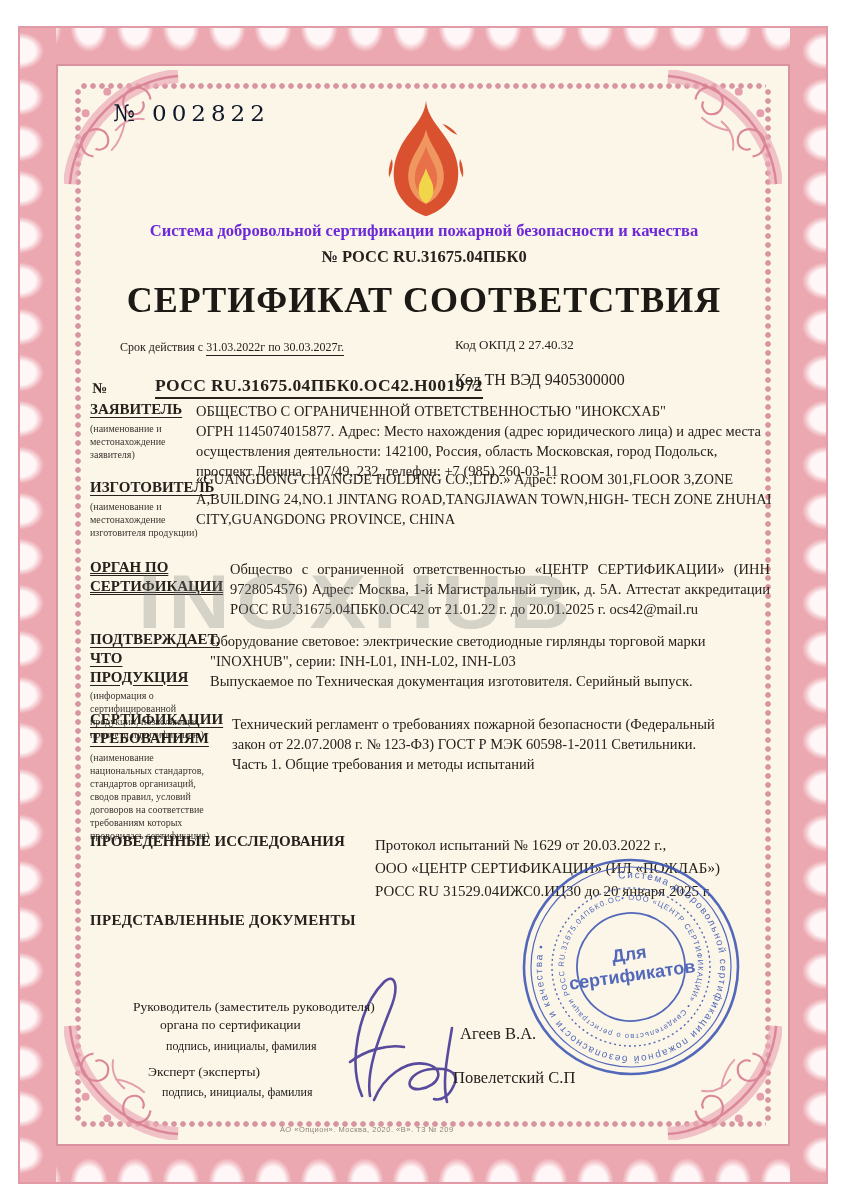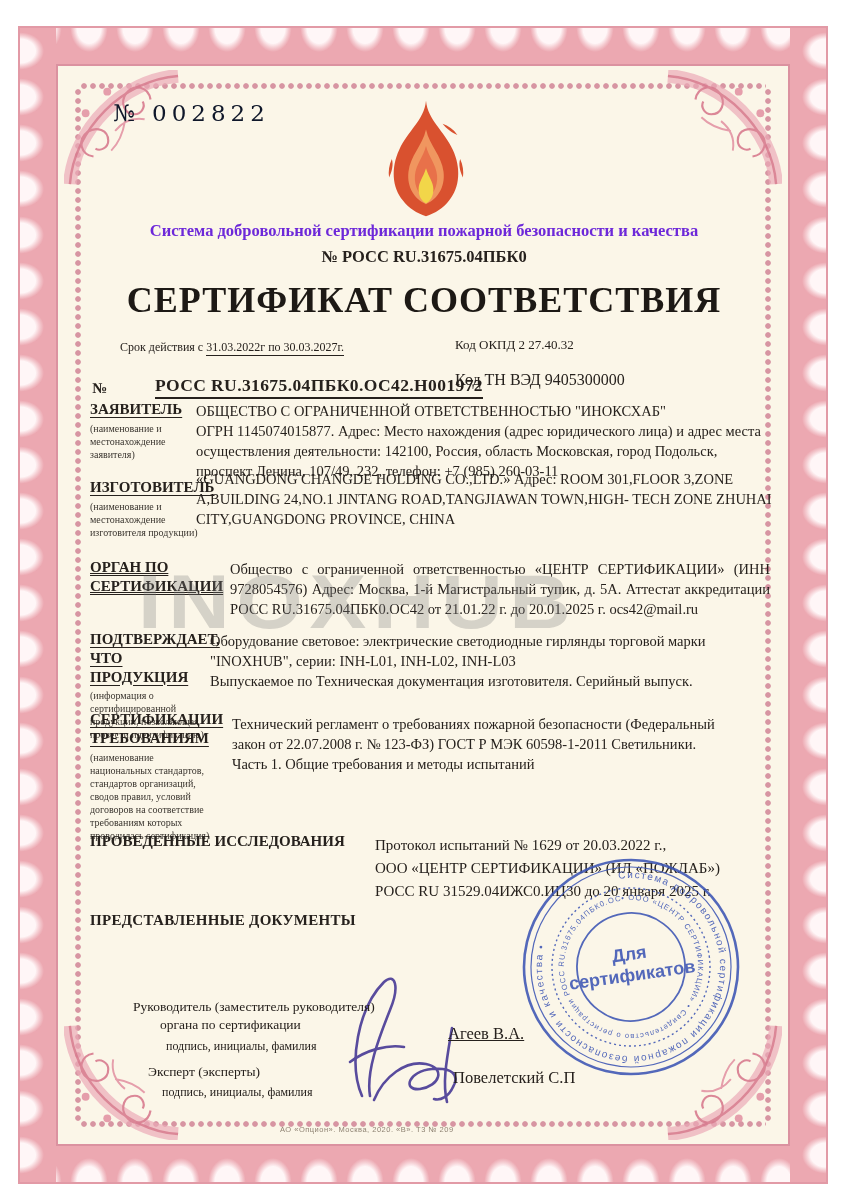--- a/index.html
+++ b/index.html
@@ -80,21 +80,21 @@
 
   .watermark { left:138px; top:558px; width:650px; font-family:"Liberation Sans", sans-serif;
                font-weight:bold; font-size:76px; letter-spacing:6px; color:rgba(125,125,125,.30);
                transform:scaleX(1.12); transform-origin:left center; pointer-events:none; }
 
   .sig-role1 { left:133px; top:999px;  font-size:13.5px; }
   .sig-role2 { left:160px; top:1017px; font-size:13.5px; }
   .sig-cap1  { left:166px; top:1039px; font-size:12px; }
   .sig-role3 { left:148px; top:1064px; font-size:13.5px; }
   .sig-cap2  { left:162px; top:1085px; font-size:12px; }
-  .name-head   { left:448px; top:1024px; font-size:16.5px;text-decoration:underline; }
+  .name-head   { left:460px; top:1024px; font-size:16.5px; }
   .name-expert { left:453px; top:1068px; font-size:16.5px; }
 
   .signature { left:300px; top:968px; width:190px; height:145px; }
   .stamp { left:512px; top:848px; width:238px; height:238px; opacity:.88; }
 
   .fineprint { left:280px; top:1125px; font-size:7.5px; color:#8f8373; letter-spacing:.5px;
                font-family:"Liberation Sans", sans-serif; }
 </style>
 </head>
 <body>

